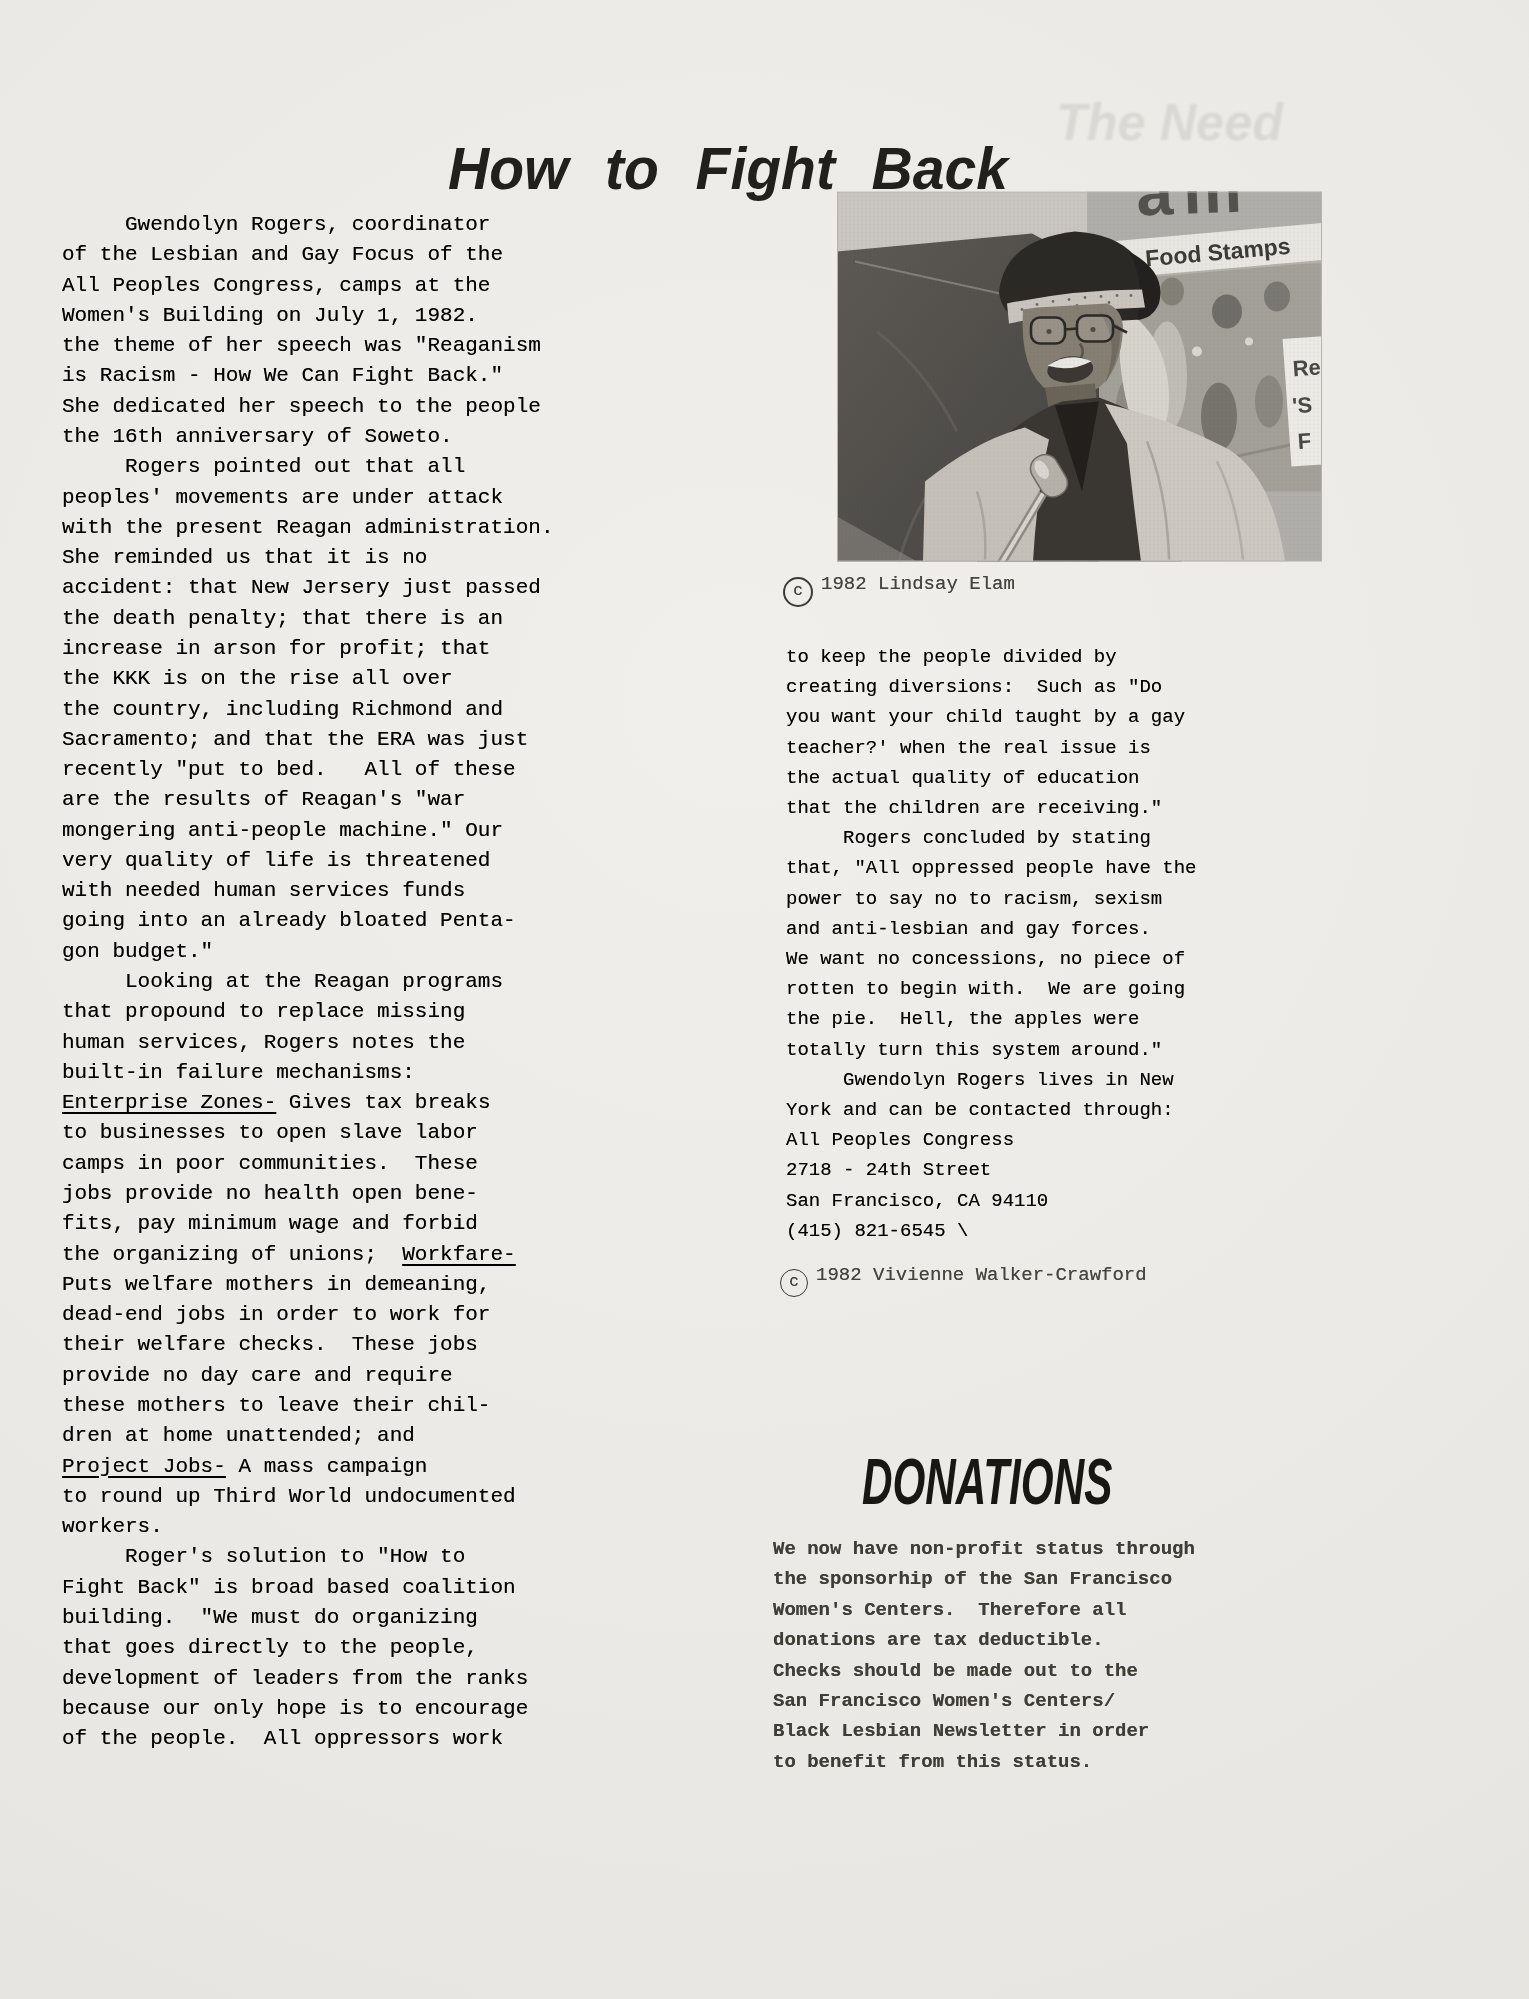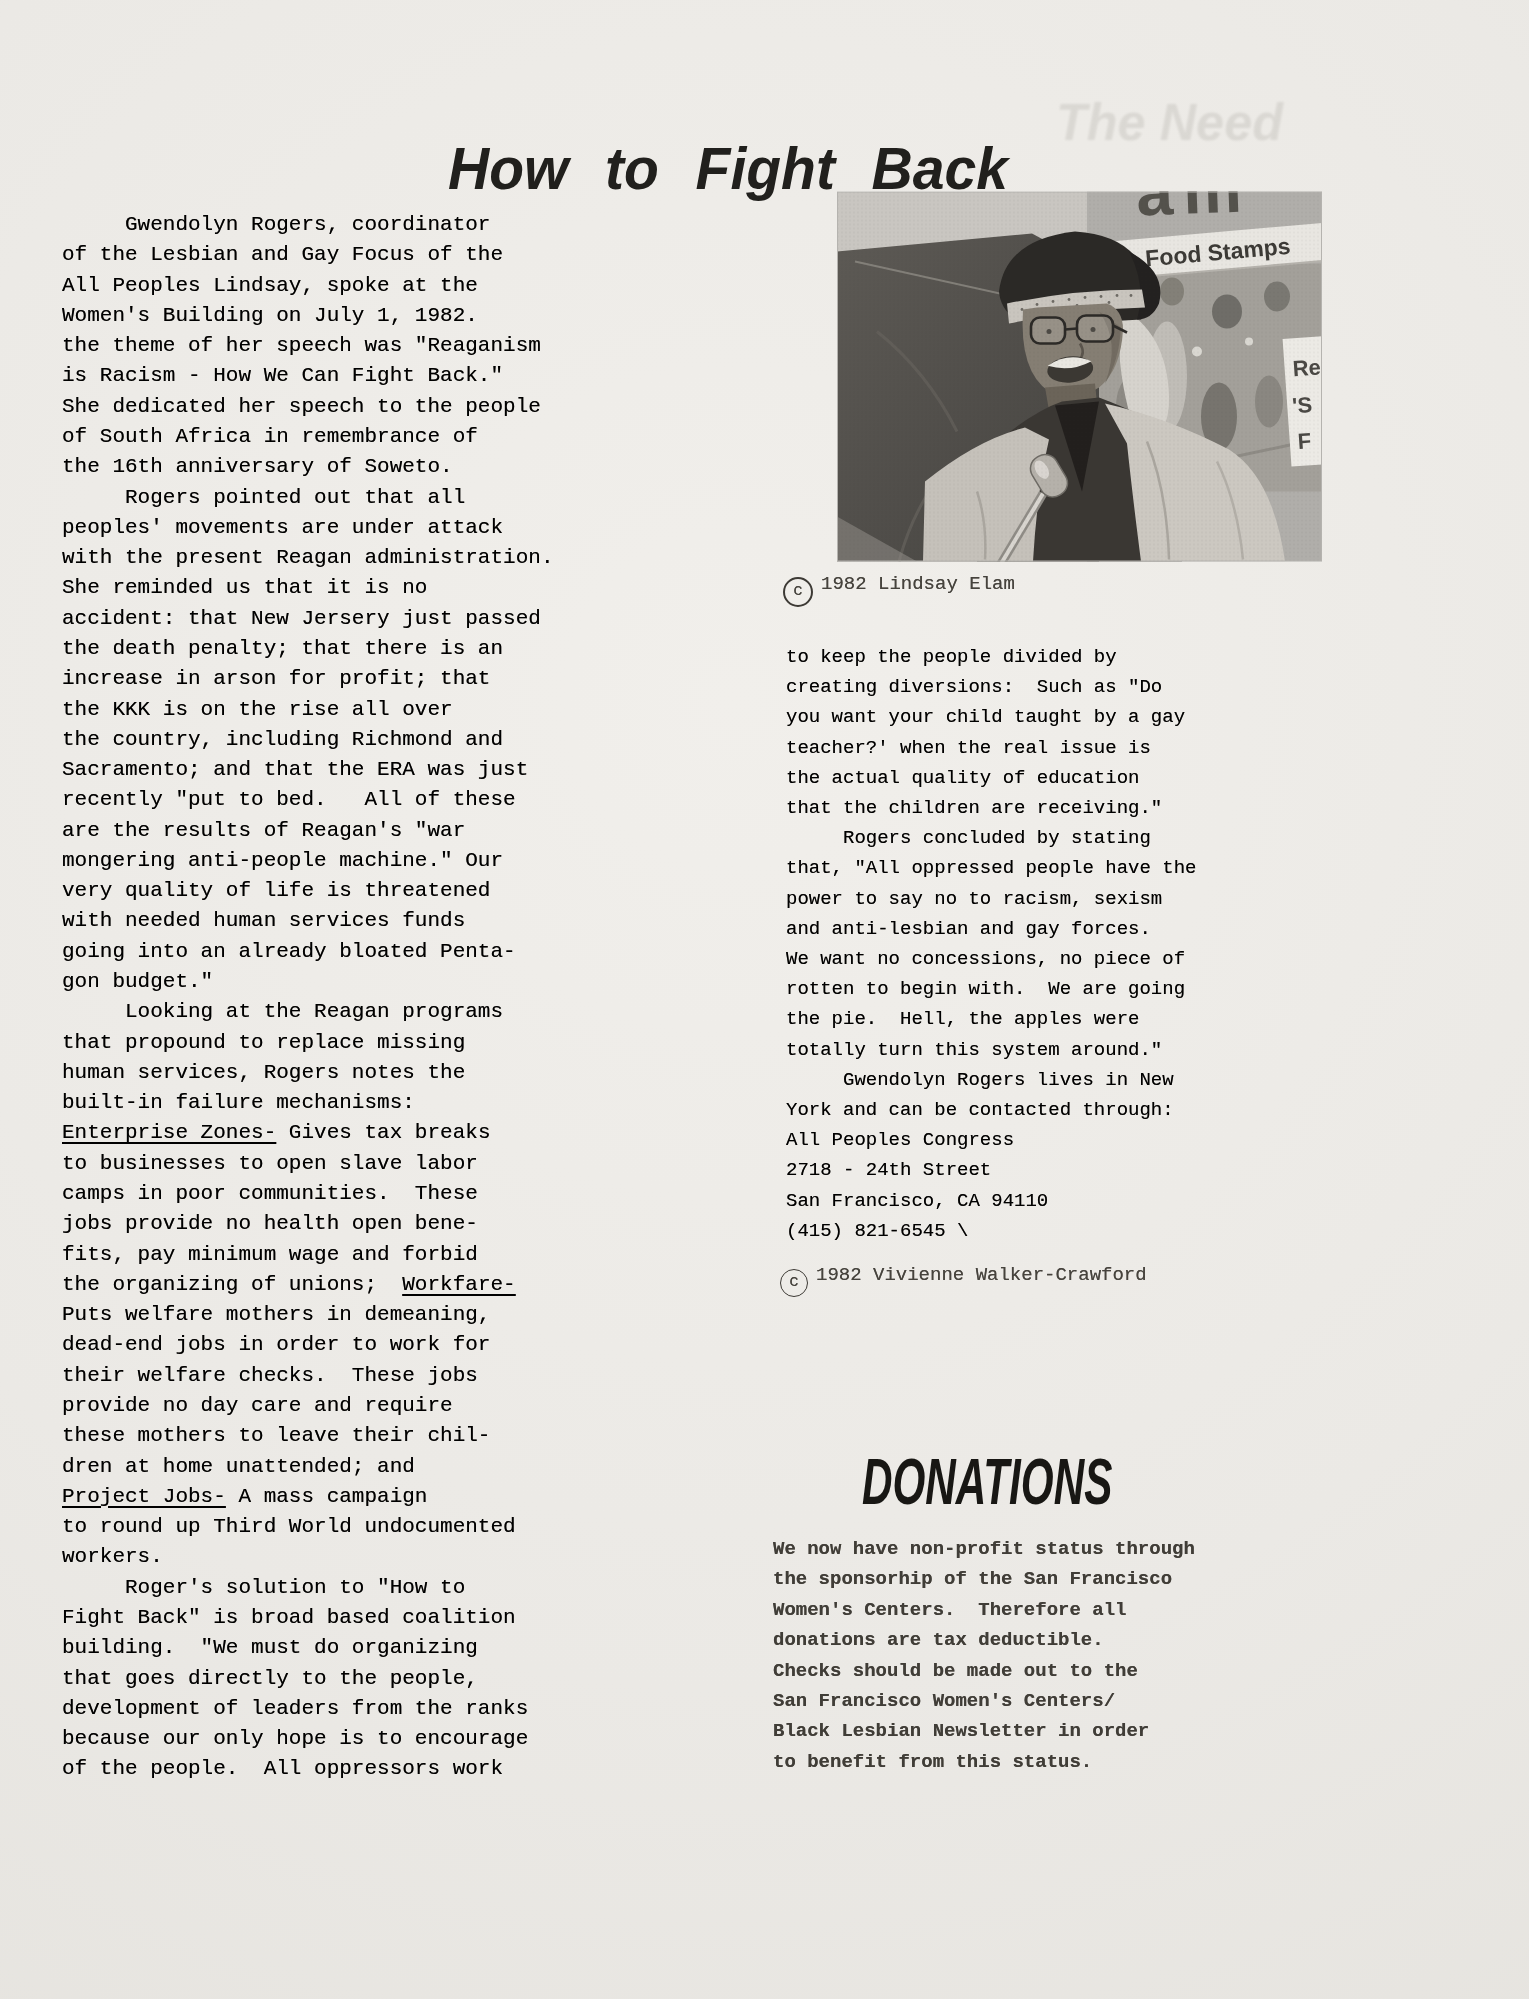--- a/index.html
+++ b/index.html
@@ -170,26 +170,25 @@
       <rect x="0.5" y="0.5" width="484" height="369" fill="none" stroke="#b5b3af"></rect>
     </g>
   </svg>
 </div>
 
 <div class="credit credit-1"><span class="csym">c</span><span>1982 Lindsay Elam</span></div>
 
 <div class="col col-left">
     <div class="tline">     Gwendolyn Rogers, coordinator</div>
     <div class="tline">of the Lesbian and Gay Focus of the</div>
-    <div class="tline">All Peoples Lindsay, spoke at the</div>
+    <div class="tline">All Peoples Congress, camps at the</div>
     <div class="tline">Women's Building on July 1, 1982.</div>
     <div class="tline">the theme of her speech was "Reaganism</div>
     <div class="tline">is Racism - How We Can Fight Back."</div>
     <div class="tline">She dedicated her speech to the people</div>
-    <div class="tline">of South Africa in remembrance of</div>
     <div class="tline">the 16th anniversary of Soweto.</div>
     <div class="tline">     Rogers pointed out that all</div>
     <div class="tline">peoples' movements are under attack</div>
     <div class="tline">with the present Reagan administration.</div>
     <div class="tline">She reminded us that it is no</div>
     <div class="tline">accident: that New Jersery just passed</div>
     <div class="tline">the death penalty; that there is an</div>
     <div class="tline">increase in arson for profit; that</div>
     <div class="tline">the KKK is on the rise all over</div>
     <div class="tline">the country, including Richmond and</div>

